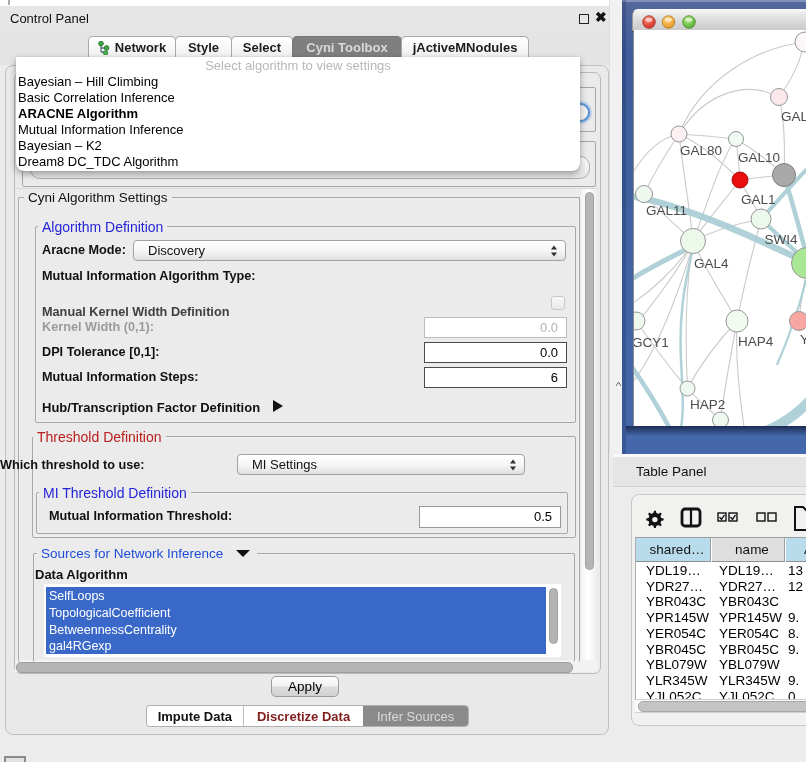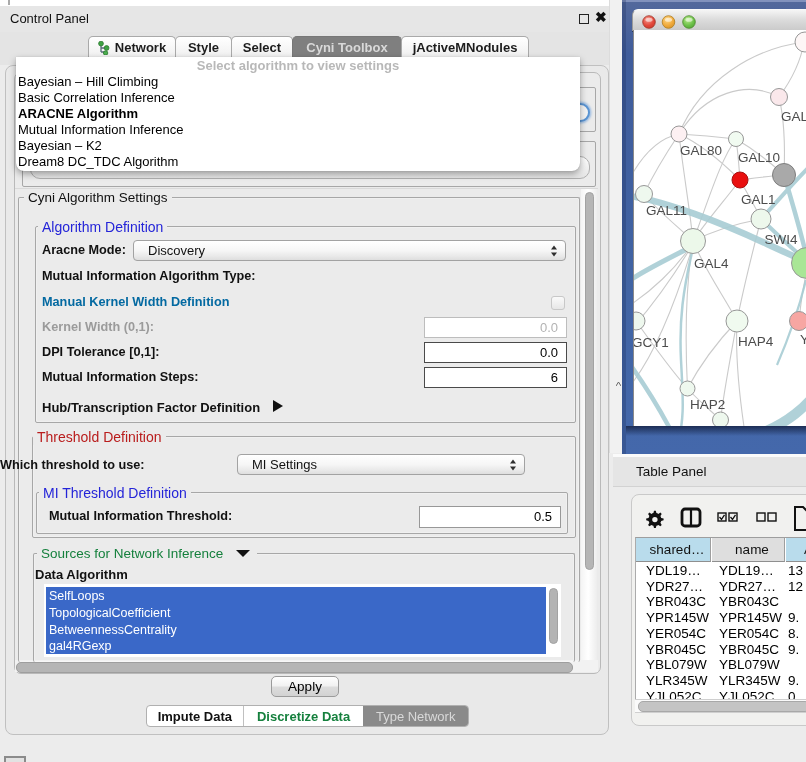--- a/index.html
+++ b/index.html
@@ -74,21 +74,21 @@
   <div class="combo" style="left:133px;top:240px;width:431px;height:19px;">
       <span class="ctext" style="line-height:19px;">Discovery</span>
       <span class="spin">
         <span class="up"></span>
         <span class="dn"></span>
       </span>
     </div>
 
   <div class="lbl" style="left:42px;top:269px;">Mutual Information Algorithm Type:</div>
 
-  <div class="lbl" style="left:42px;top:295px;color:#0369a1;">Manual Kernel Width Definition</div>
+  <div class="lbl" style="left:42px;top:305px;color:#404040;">Manual Kernel Width Definition</div>
   <div class="ab" style="left:551px;top:296px;width:12px;height:12px;border:1px solid #c8c8c8;border-radius:3px;background:linear-gradient(#fafafa,#e7e7e7);"></div>
 
   <div class="lbl" style="left:42px;top:320px;color:#9b9b9b;">Kernel Width (0,1):</div>
   <div class="tfield" style="left:424px;top:317px;width:141px;height:19px;border:1px solid #bdbdbd;">
       <span style="color:#b3b3b3;line-height:19px;">0.0</span>
     </div>
 
   <div class="lbl" style="left:42px;top:345px;">DPI Tolerance [0,1]:</div>
   <div class="tfield" style="left:424px;top:342px;width:141px;height:19px;border:1px solid #4a4a4a;">
       <span style="color:#000;line-height:19px;">0.0</span>
@@ -116,36 +116,36 @@
 
   <div class="grp" style="left:36px;top:492px;width:530px;height:40px;"></div>
   <div class="gttl" style="left:39px;top:485px;background:#ebebeb;color:#2424d8;font-size:14px;">MI Threshold Definition</div>
 
   <div class="lbl" style="left:49px;top:509px;">Mutual Information Threshold:</div>
   <div class="tfield" style="left:419px;top:506px;width:140px;height:20px;border:1.5px solid #989898;">
       <span style="color:#000;line-height:20px;">0.5</span>
     </div>
 
   <div class="grp" style="left:33px;top:553px;width:540px;height:108px;border-bottom:none;"></div>
-  <div class="gttl" style="left:37px;top:546px;width:212px;background:#ebebeb;color:#15803d;font-size:13.5px;">Sources for Network Inference</div>
+  <div class="gttl" style="left:37px;top:546px;width:212px;background:#ebebeb;color:#1d4ed8;font-size:13.5px;">Sources for Network Inference</div>
   <div class="ab" style="left:236px;top:550px;width:0;height:0;border-top:7.5px solid #111;border-left:7.5px solid transparent;border-right:7.5px solid transparent;z-index:4;"></div>
 
   <div class="lbl" style="left:35px;top:567px;font-size:13px;">Data Algorithm</div>
   <div class="ab" style="left:44px;top:584px;width:517px;height:73px;background:#fff;">
     <div style="position:absolute;left:2px;top:3px;width:500px;height:67px;background:#3a68c8;"></div>
     <div style="position:absolute;left:5px;top:4px;font-size:12.5px;color:#fff;line-height:16.8px;">SelfLoops<br>TopologicalCoefficient<br>BetweennessCentrality<br>gal4RGexp</div>
     <div style="position:absolute;left:505px;top:4px;width:7px;height:54px;background:#b3b3b3;border:1px solid #a2a2a2;border-radius:5px;"></div>
   </div>
 
   <div class="ab" style="left:271px;top:676px;width:66px;height:19px;border:1px solid #9b9b9b;border-radius:5px;background:linear-gradient(#ffffff,#f2f2f2 45%,#dcdcdc 55%,#d2d2d2);text-align:center;font-size:13.5px;font-weight:400;color:#000;line-height:19px;">Apply</div>
 
   <div class="ab" style="left:146px;top:705px;width:321px;height:20px;border:1px solid #b0b0b0;border-radius:4px;overflow:hidden;display:flex;background:#fff;">
     <div style="width:96px;display:flex;align-items:center;justify-content:center;font-size:13px;font-weight:700;color:#111;">Impute Data</div>
-    <div style="width:120px;display:flex;align-items:center;justify-content:center;font-size:13px;font-weight:700;color:#15803d;border-left:1px solid #c0c0c0;">Discretize Data</div>
-    <div style="width:105px;display:flex;align-items:center;justify-content:center;font-size:13px;font-weight:400;color:#d9d9d9;background:#8a8a8a;">Type Network</div>
+    <div style="width:120px;display:flex;align-items:center;justify-content:center;font-size:13px;font-weight:700;color:#7f1d1d;border-left:1px solid #c0c0c0;">Discretize Data</div>
+    <div style="width:105px;display:flex;align-items:center;justify-content:center;font-size:13px;font-weight:400;color:#d9d9d9;background:#8a8a8a;">Infer Sources</div>
   </div>
 
   <div class="ab" style="left:4px;top:756px;width:18px;height:12px;border:2px solid #8b8b8b;background:#e2e2e2;"></div>
 
   <div class="ab" style="left:622px;top:0;width:184px;height:454px;background:linear-gradient(180deg,#54699c 0%,#3f5c9b 12%,#4164a4 65%,#4468ab 100%);"></div>
   <div class="ab" style="left:622px;top:0;width:184px;height:2px;background:#8292bd;"></div>
   <div class="ab" style="left:622px;top:0;width:4px;height:454px;background:rgba(20,35,80,0.25);"></div>
   <div class="ab" style="left:626px;top:426px;width:180px;height:10px;background:linear-gradient(180deg,rgba(15,25,55,0.75),rgba(15,25,55,0));"></div>
   <div class="ab" style="left:632px;top:9px;width:174px;height:21px;border-radius:6px 0 0 0;background:linear-gradient(#f5f5f5,#dcdcdc 45%,#c9c9c9);border-top:1px solid #fafafa;border-left:1px solid #9a9a9a;box-shadow:0 1px 0 rgba(0,0,0,0.4);"></div>
   <svg class="ab" style="left:632px;top:9px;" width="80" height="22">
@@ -304,17 +304,17 @@
 8.
 9.
 
 9.
 0.</div>
   </div>
   <div class="ab" style="left:635px;top:699px;width:171px;height:12px;background:#fafafa;border-top:1px solid #cfcfcf;border-bottom:1px solid #cfcfcf;"></div>
   <div class="ab" style="left:638px;top:701px;width:170px;height:9px;background:#c4c4c4;border:1px solid #a8a8a8;border-radius:5px;"></div>
 
   <div class="ab" style="left:16px;top:57px;width:564px;height:114px;background:#fff;border-radius:0 0 8px 8px;box-shadow:0 3px 7px rgba(0,0,0,0.35),0 0 1px rgba(0,0,0,0.25);z-index:10;">
-    <div style="position:absolute;left:0;top:1px;width:100%;text-align:center;font-size:13px;color:#b8b8b8;font-weight:bold;">Select algorithm to view settings</div>
+    <div style="position:absolute;left:0;top:1px;width:100%;text-align:center;font-size:13px;color:#b8b8b8;">Select algorithm to view settings</div>
     <div style="position:absolute;left:2px;top:17px;font-size:13px;color:#000;line-height:16px;">Bayesian – Hill Climbing<br>Basic Correlation Inference<br><span style="font-weight:700;">ARACNE Algorithm</span><br>Mutual Information Inference<br>Bayesian – K2<br>Dream8 DC_TDC Algorithm</div>
   </div>
 
 </div>
 
 </body></html>

